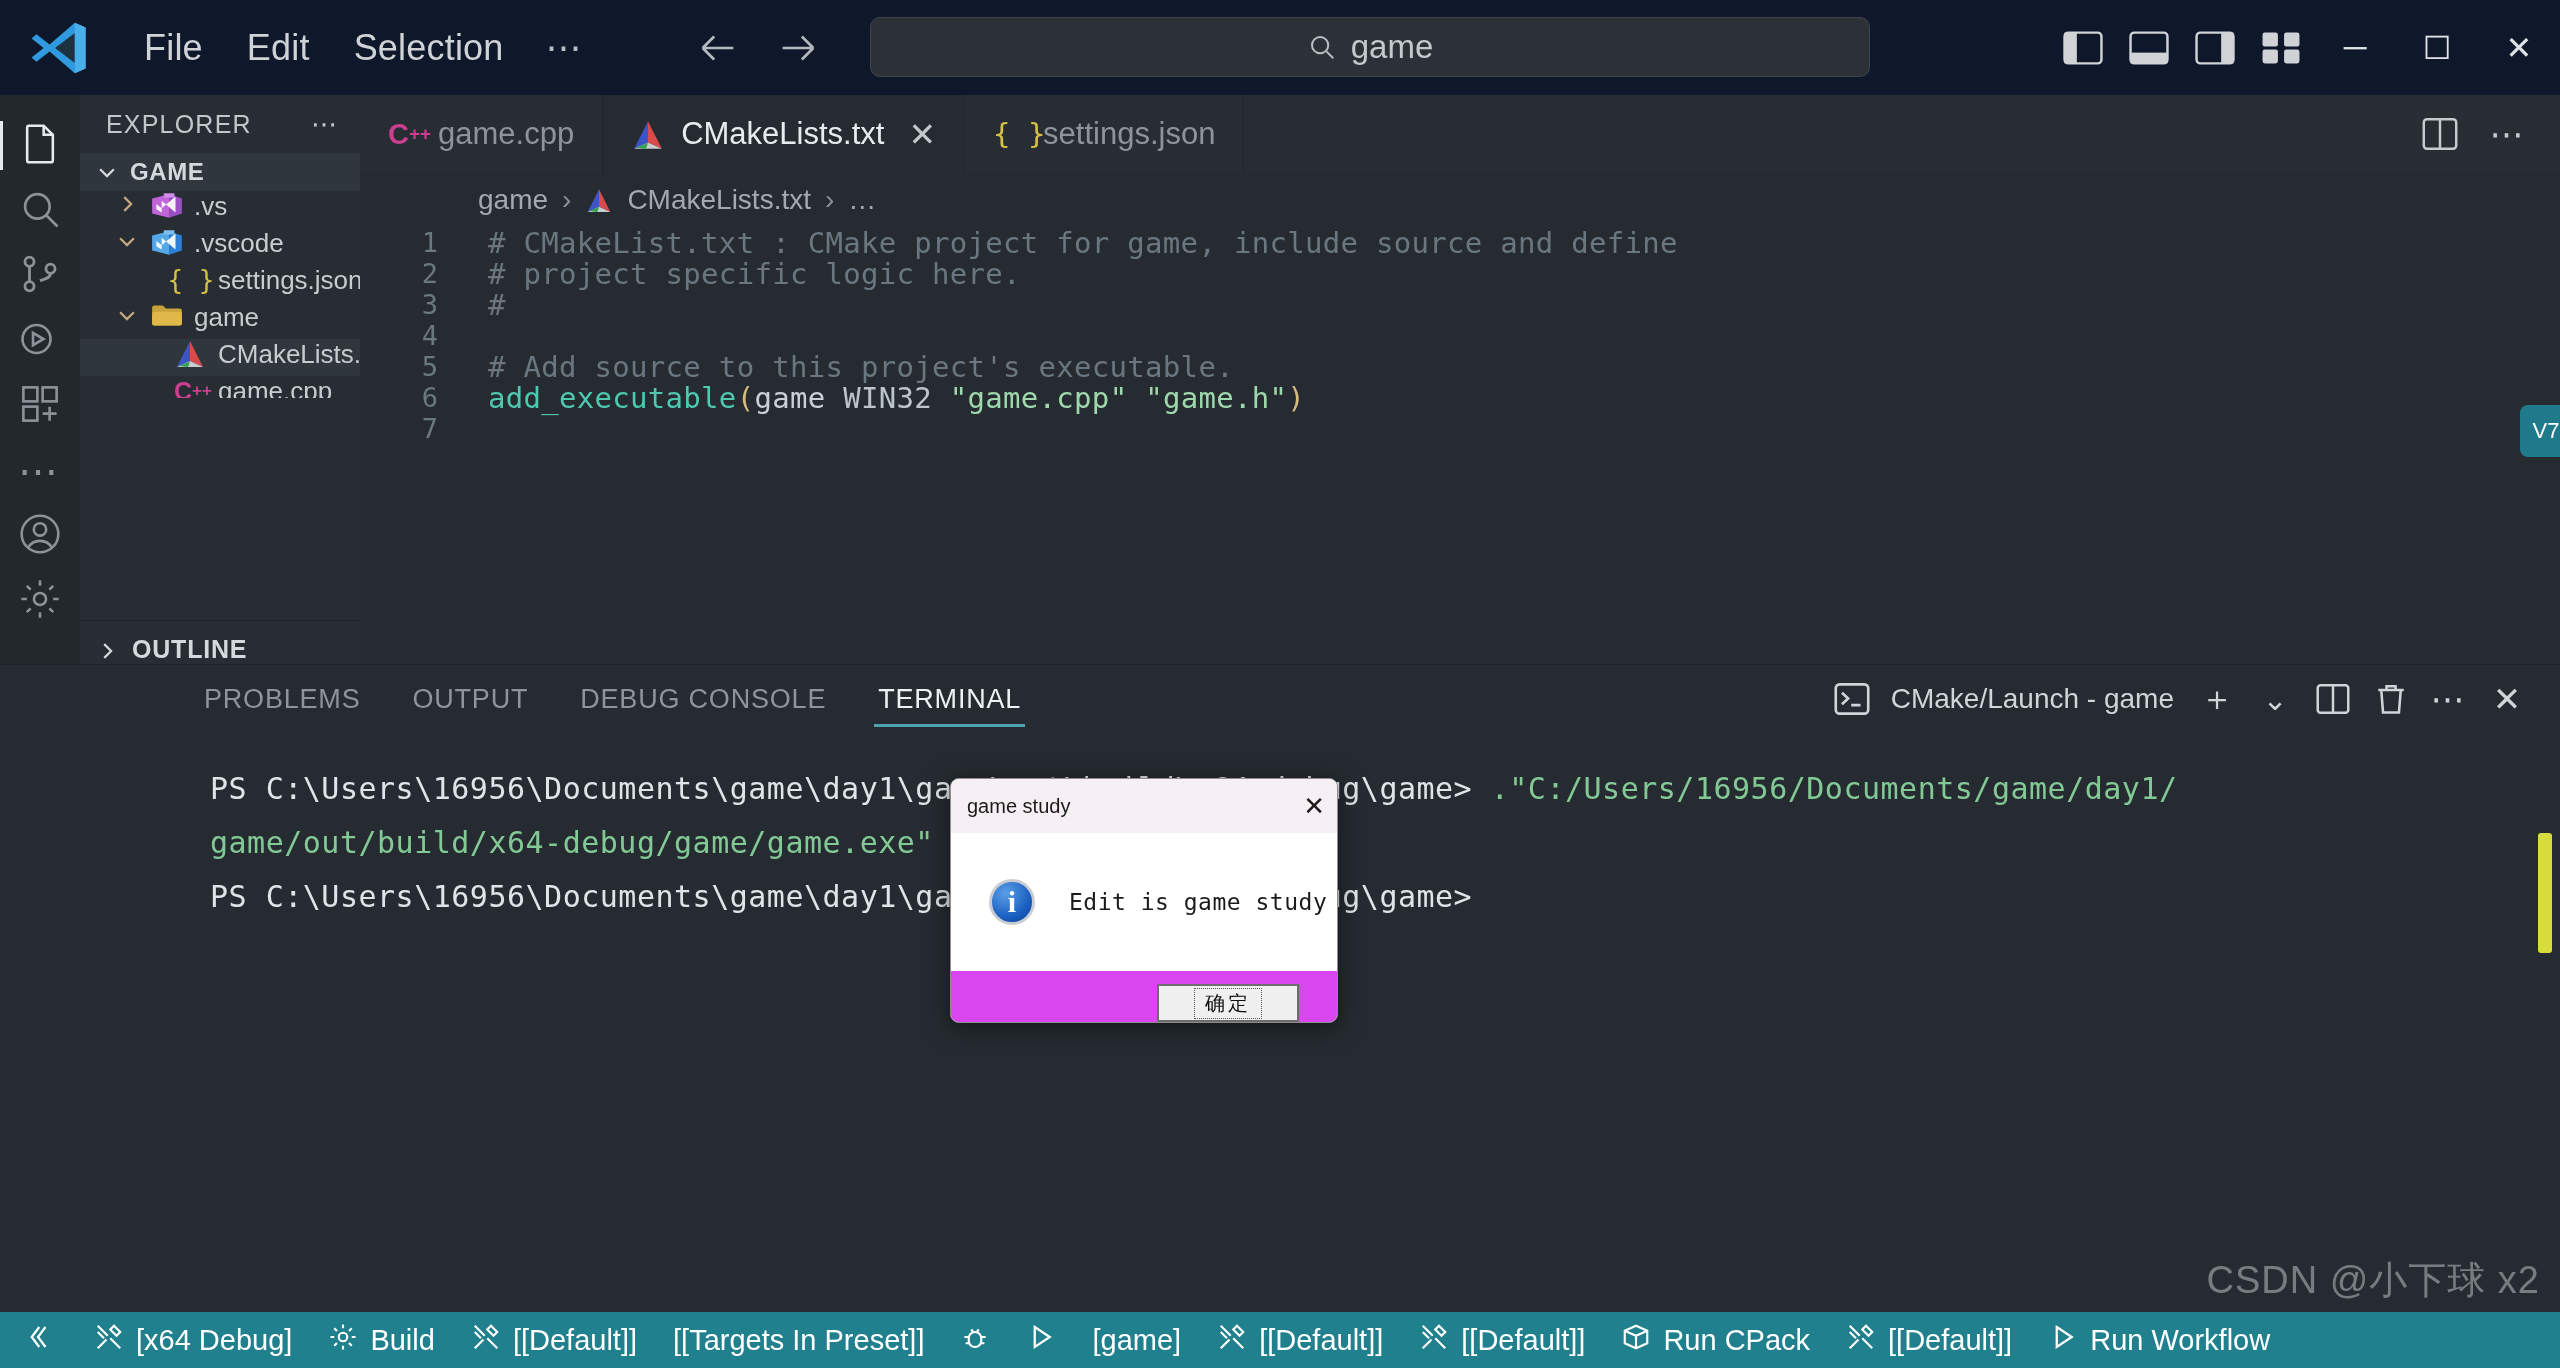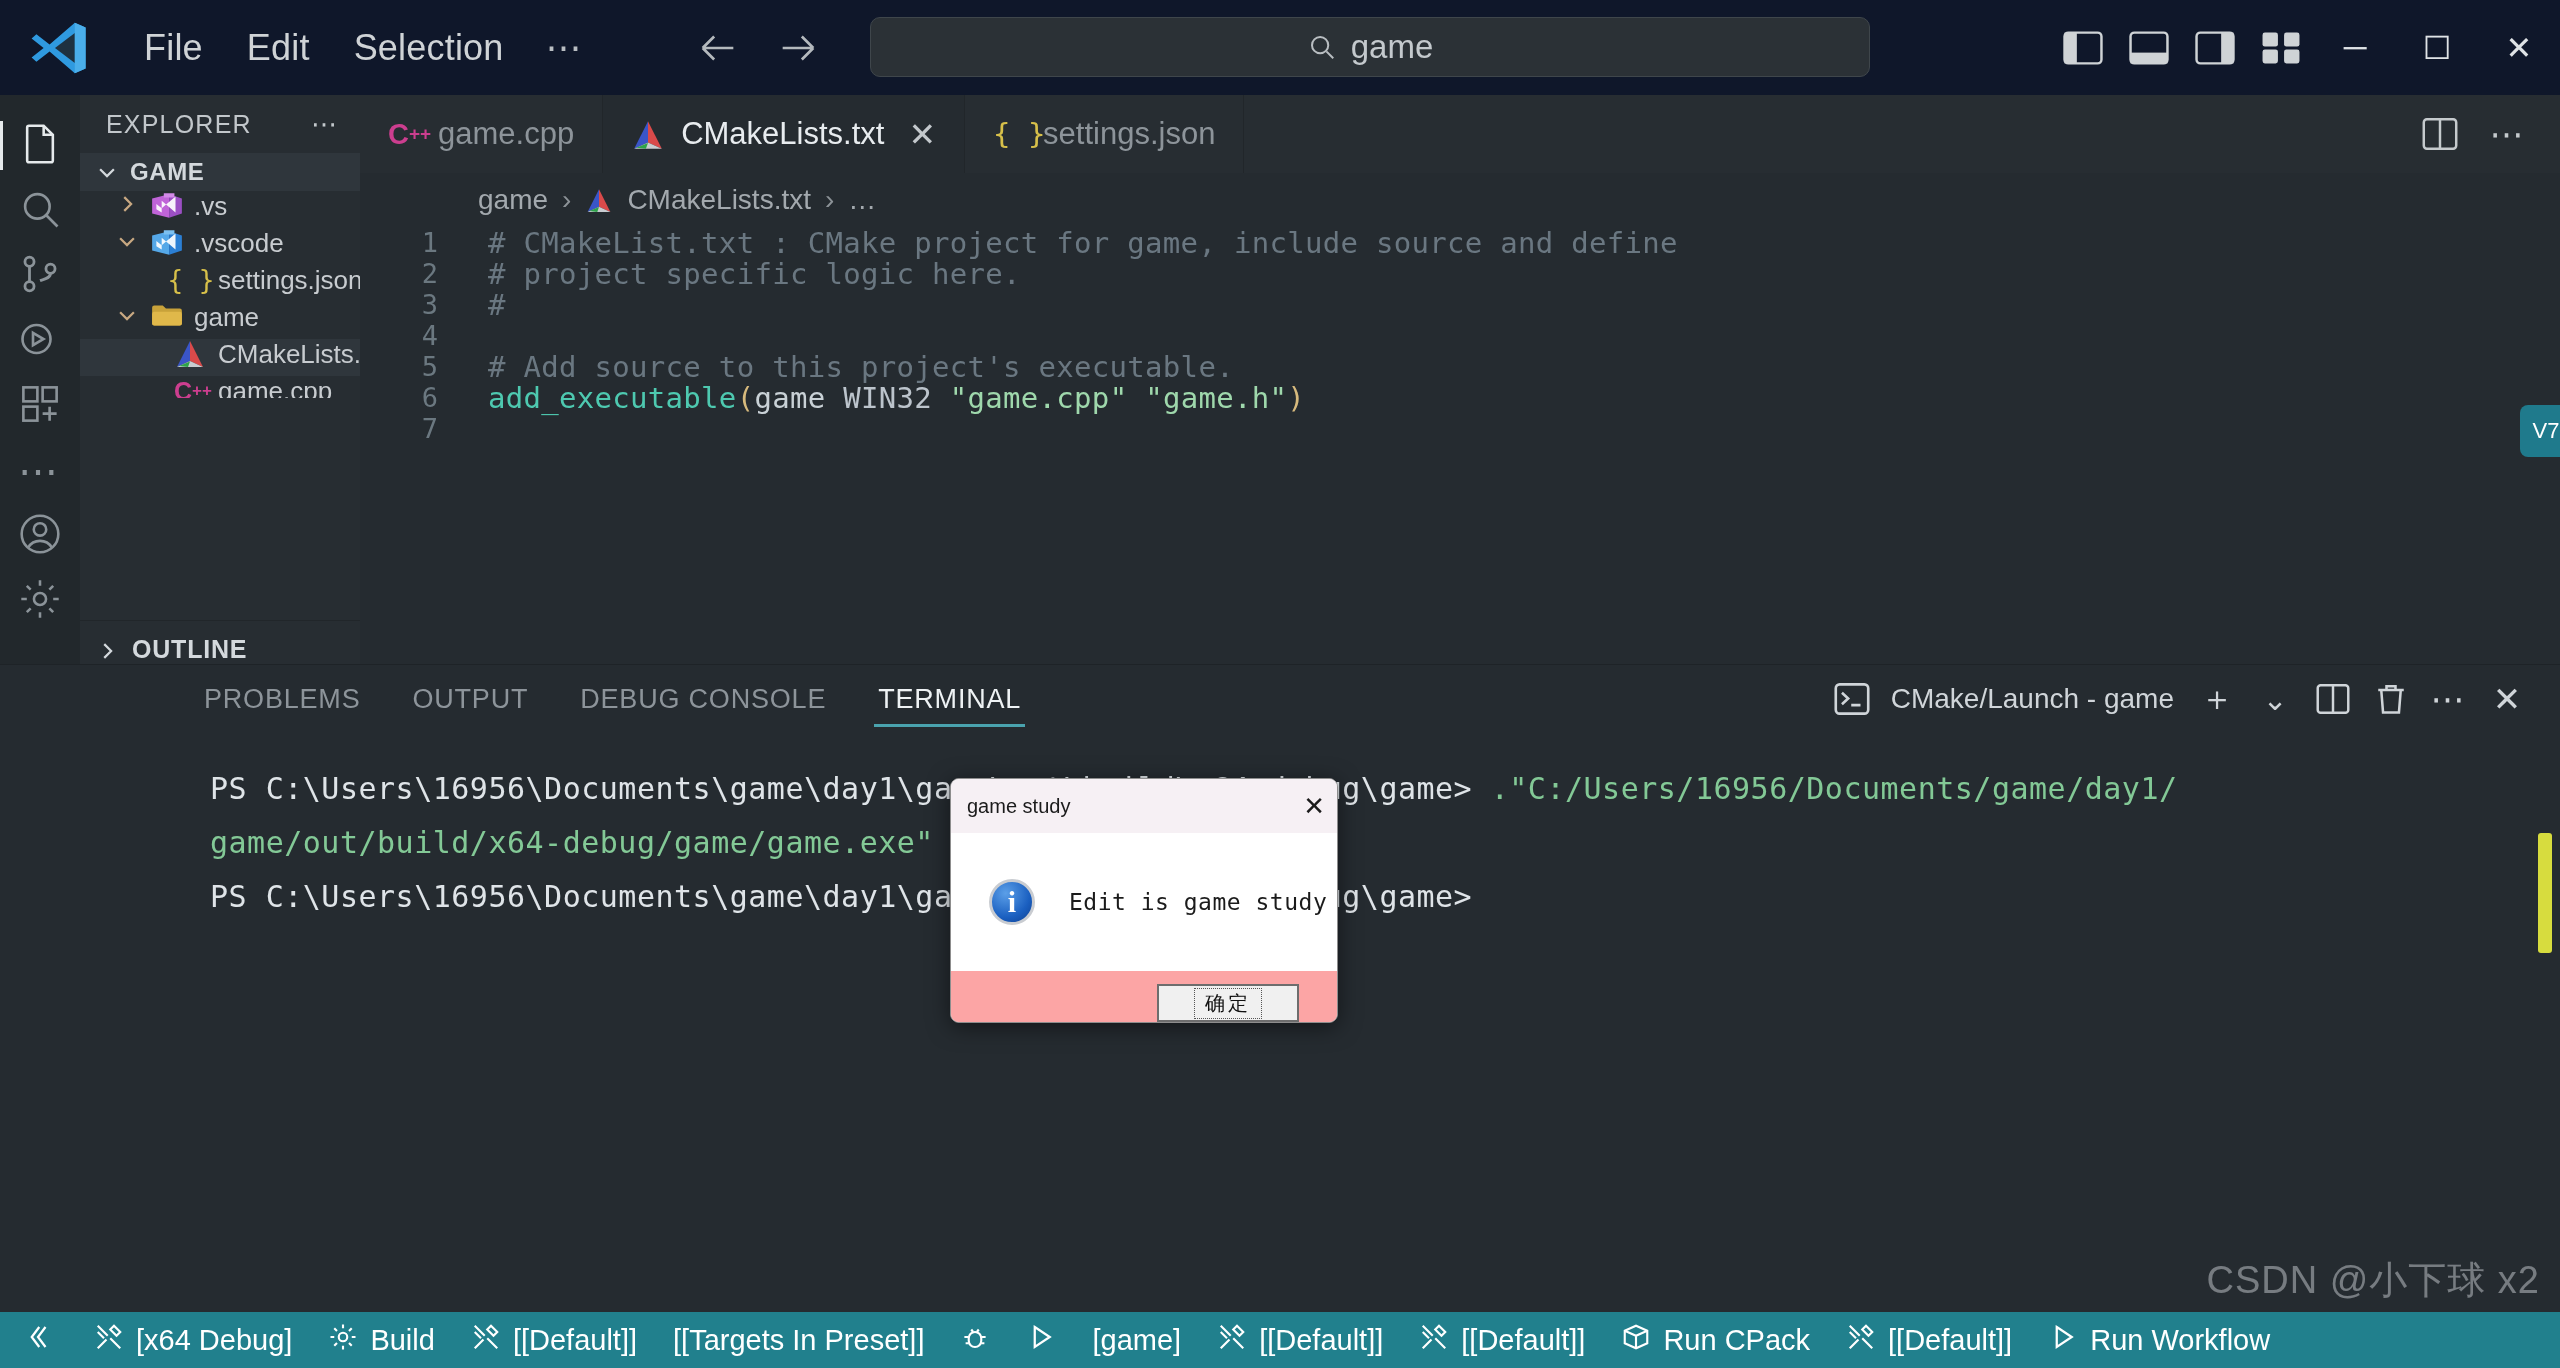--- a/index.html
+++ b/index.html
@@ -170,21 +170,21 @@
   .dlg-title .t { font-size: 20px; color:#1b1b1b; }
   .dlg-title .x { font-size: 26px; color:#1b1b1b; line-height:1; }
   .dlg-body { height: 138px; background:#ffffff; display:flex; align-items:center; padding-left: 38px; gap: 34px;}
   .info-icon {
     width: 46px; height:46px; border-radius:50%;
     background: radial-gradient(circle at 34% 28%, #5b9fe8 0%, #1a5fc0 62%, #0f3f8f 100%);
     border: 3px solid #c9ccd1; display:flex; align-items:center; justify-content:center;
     color:#fff; font-family:"Liberation Serif", serif; font-weight:bold; font-size: 30px;
   }
   .dlg-msg { font-family:"DejaVu Sans Mono", monospace; font-size: 23px; color:#1b1b1b; letter-spacing: 0.5px;}
-  .dlg-foot { height: 64px; background:#fca5a5; display:flex; align-items:center; justify-content:flex-end; padding-right: 38px; }
+  .dlg-foot { height: 64px; background:#d946ef; display:flex; align-items:center; justify-content:flex-end; padding-right: 38px; }
   .dlg-btn {
     width: 142px; height: 38px; background:#f0f0f0; border: 2px solid #6d6d6d;
     display:flex; align-items:center; justify-content:center; font-size: 20px; color:#111;
   }
   .dlg-btn span { border: 1px dotted #555; padding: 1px 10px; letter-spacing: 3px;}
 
   
   .statusbar {
     height: 56px; flex:0 0 56px; background:#21808d;
     display:flex; align-items:center; color:#ffffff; font-size: 29px;

